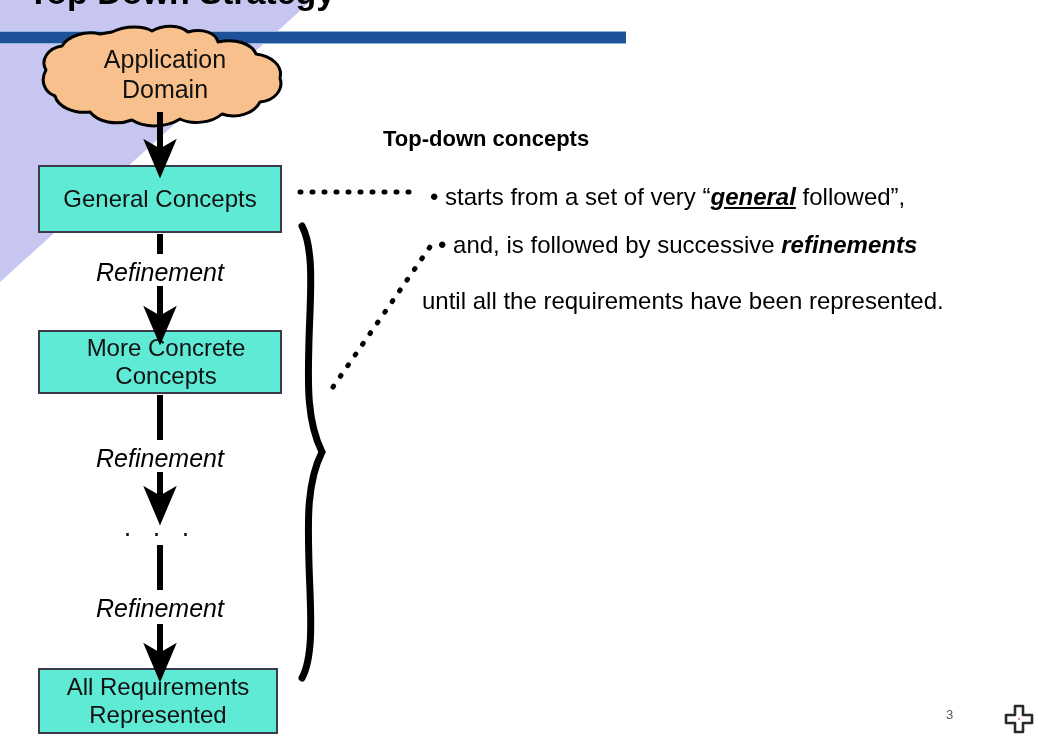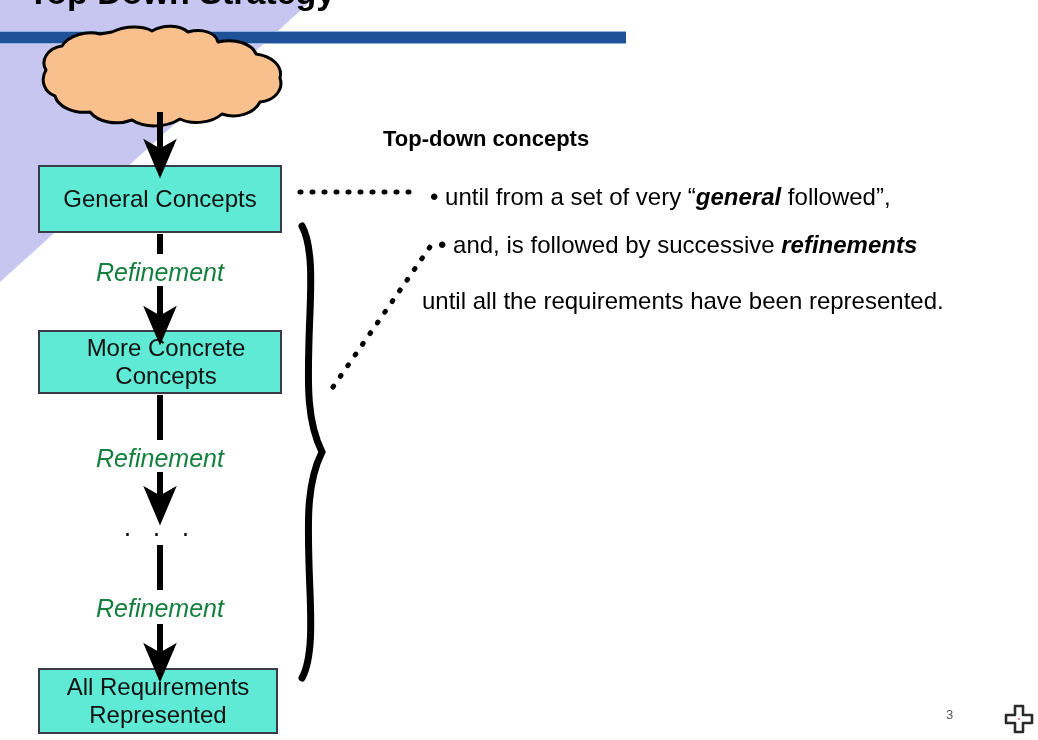--- a/index.html
+++ b/index.html
@@ -89,21 +89,21 @@
   #box-allreq    { left: 38px;  top: 668px; width: 240px; height: 66px; justify-content: center; }
 
   
   .refine-label {
     position: absolute;
     width: 244px;
     left: 38px;
     text-align: center;
     font-size: 25px;
     font-style: italic;
-    color: #15803d;
+    color: #000000;
   }
   #refine-1 { top: 258px; }
   #refine-2 { top: 444px; }
   #refine-3 { top: 594px; }
 
   .dots-label {
     position: absolute;
     left: 38px;
     width: 244px;
     text-align: center;
@@ -137,20 +137,21 @@
     color: #000000;
     white-space: nowrap;
   }
   #explain-1 { left: 430px; top: 183px; }
   #explain-2 { left: 438px; top: 231px; }
   #explain-3 { left: 422px; top: 287px; }
 
   .em-gen {
     font-weight: bold;
     font-style: italic;
+    text-decoration: underline;
   }
   .em-ref {
     font-weight: bold;
     font-style: italic;
   }
 
   
   .page-number {
     position: absolute;
     left: 946px;
@@ -182,20 +183,24 @@
   <div class="cloud-wrap">
     <svg width="250" height="110" viewBox="0 0 250 110">
       <path d="M72,8 C86,1 104,2 112,7 C124,0 140,1 148,8
                C163,4 176,9 178,18 C196,14 212,20 216,30
                C232,32 243,42 240,54 C244,66 234,77 220,78
                C214,90 196,95 182,90 C172,99 152,101 140,95
                C126,104 104,104 92,96 C76,102 58,98 50,88
                C34,90 18,83 15,72 C4,68 0,56 6,46
                C0,36 8,24 22,22 C28,12 46,6 60,10 Z" fill="#F7C08C" stroke="#000000" stroke-width="3" stroke-linejoin="round"></path>
     </svg>
+    <div class="cloud-label">
+      <div>Application</div>
+      <div>Domain</div>
+    </div>
   </div>
 
   <div class="pbox" id="box-general">
     <span>General Concepts</span>
   </div>
 
   <div class="pbox" id="box-concrete">
     <span style="white-space:pre-line;">More Concrete
 Concepts</span>
   </div>
@@ -240,21 +245,21 @@
 
     <line x1="300" y1="192" x2="420" y2="192" stroke="#000000" stroke-width="5" stroke-linecap="round" stroke-dasharray="1 11"></line>
 
     <line x1="333" y1="387" x2="432" y2="244" stroke="#000000" stroke-width="5" stroke-linecap="round" stroke-dasharray="1 12"></line>
   </svg>
 
   <div class="explain-title">Top-down concepts</div>
 
   <div class="explain-line" id="explain-1">
     <span>•</span>
-    <span>until from a set of very “</span><span class="em-gen">general</span><span> followed”,</span>
+    <span>starts from a set of very “</span><span class="em-gen">general</span><span> followed”,</span>
   </div>
 
   <div class="explain-line" id="explain-3">
     <span>until all the requirements have been represented.</span>
   </div>
 
   <div class="explain-line" id="explain-2">
     <span>•</span>
     <span>and, is followed by successive </span><span class="em-ref">refinements</span>
   </div>

